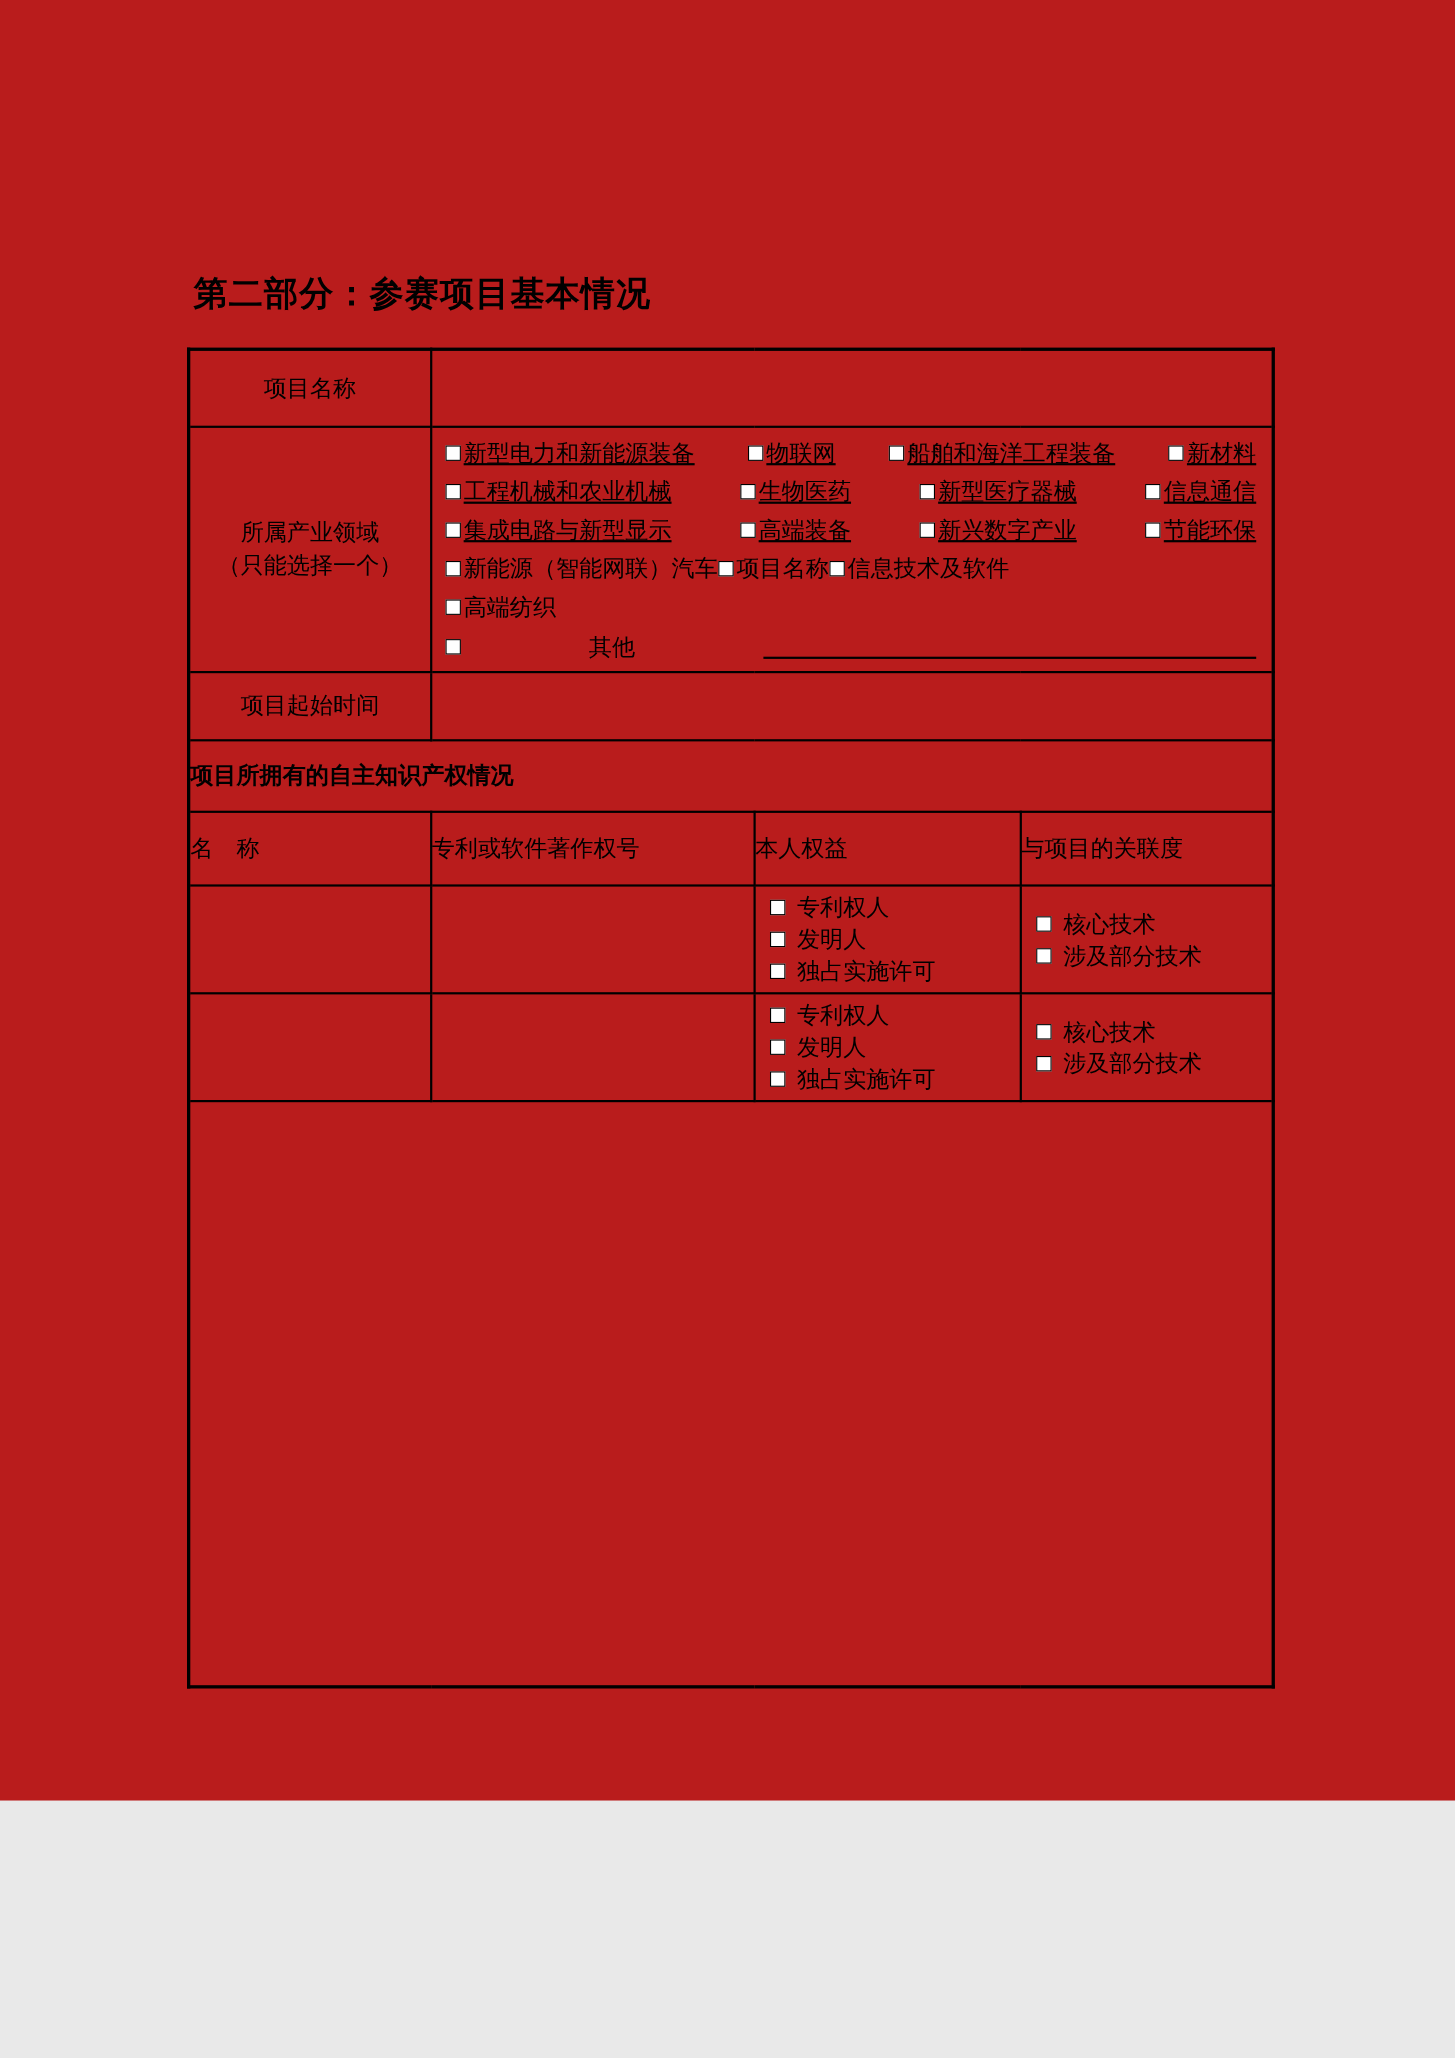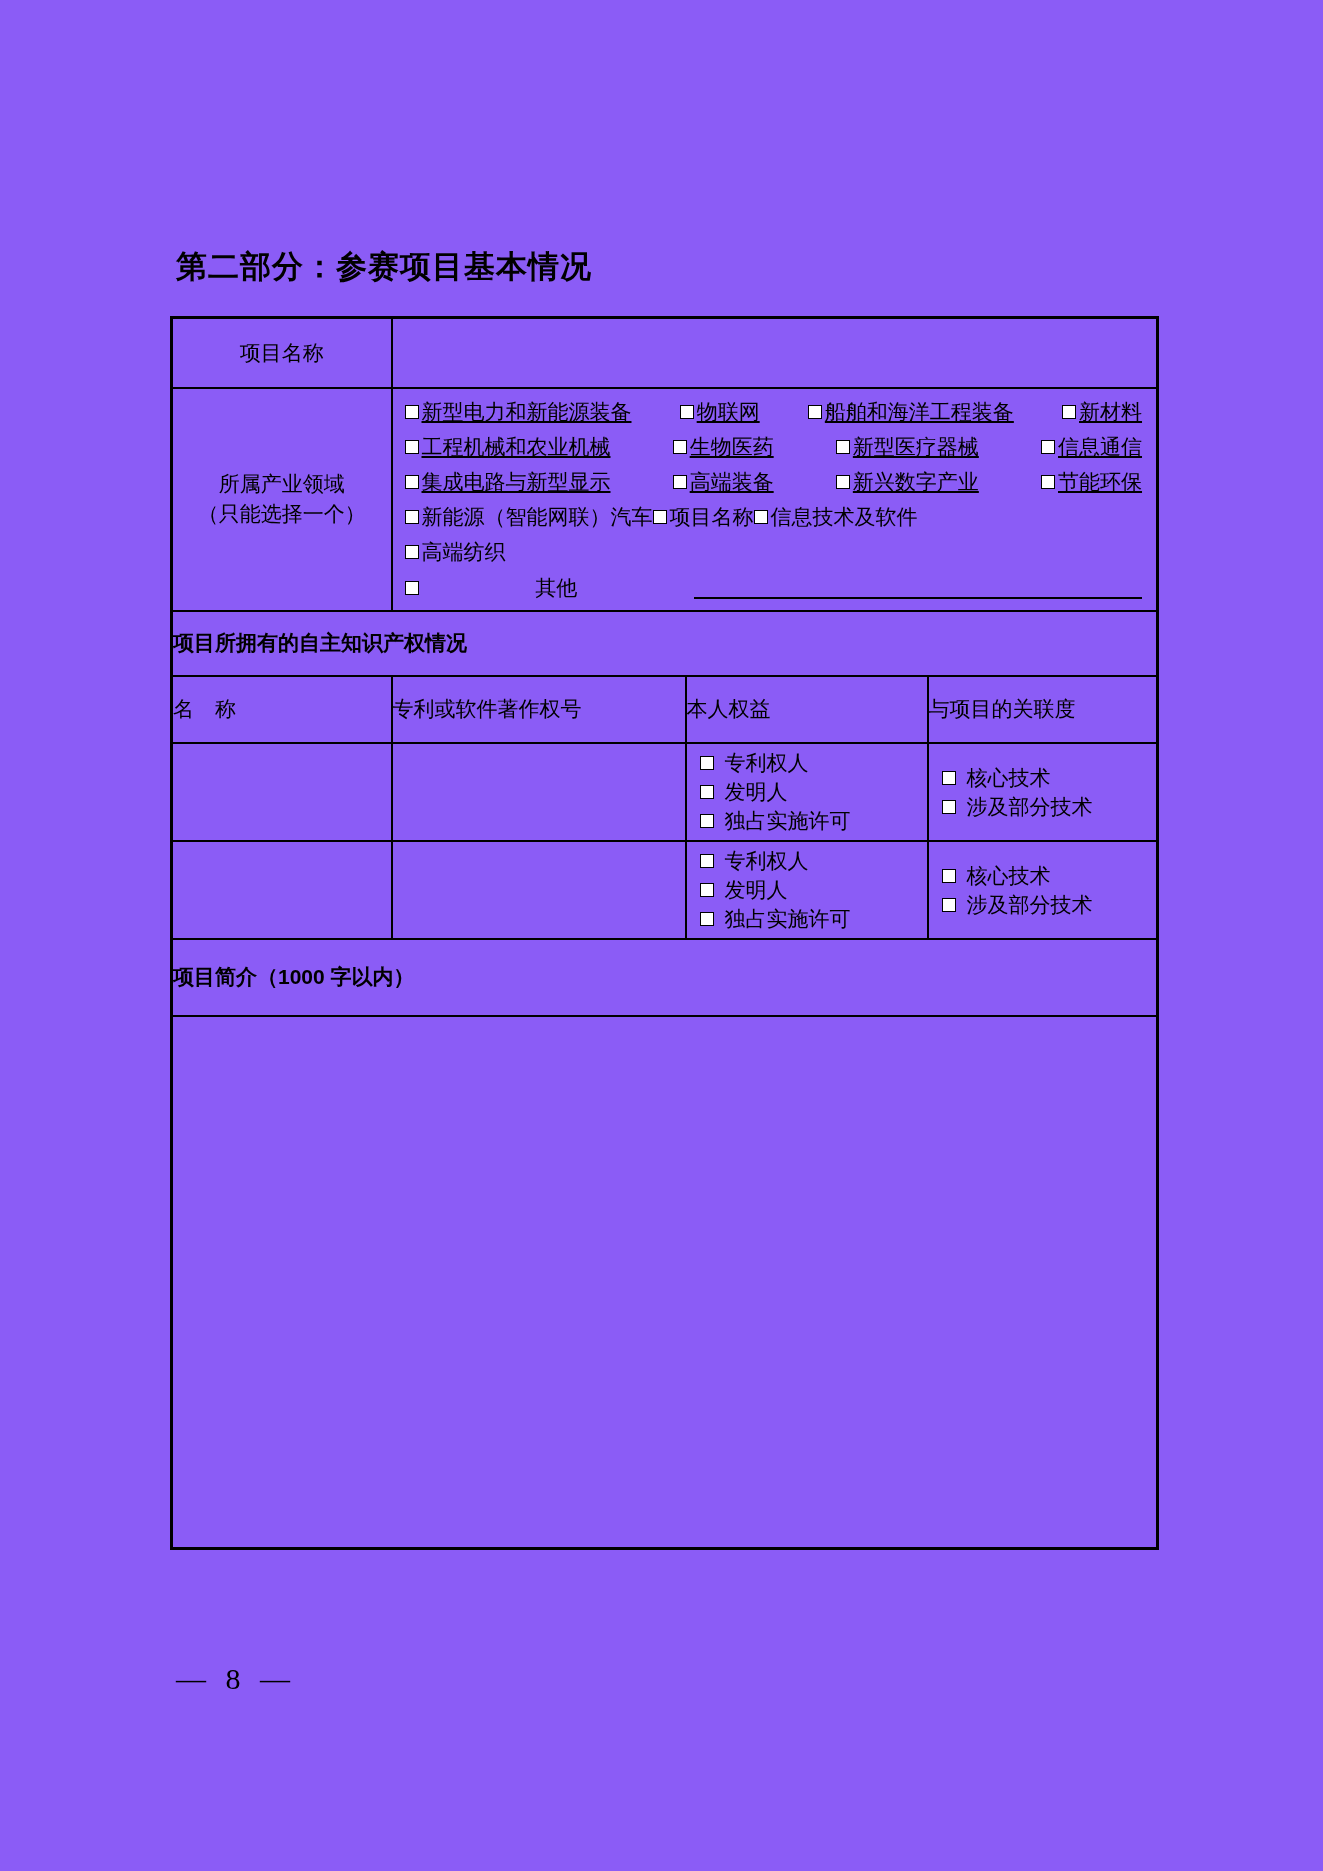--- a/index.html
+++ b/index.html
@@ -1,20 +1,20 @@
 <!DOCTYPE html>
 <html><head>
 <meta charset="utf-8">
 <style>
   * { margin:0; padding:0; box-sizing:border-box; }
   html,body { background:#e9e9e9; }
   .page {
     position:relative;
-    width:1323px; height:1871px;
-    background:#8b5cf6;
+    width:1323px; height:1637px;
+    background:#b91c1c;
     color:#000;
     font-family:"Liberation Serif", serif;
     margin:0 auto;
     overflow:hidden;
   }
   .doc-title {
     position:absolute; left:176px; top:248px;
     font-family:"Liberation Sans", sans-serif;
     font-weight:700;
     font-size:31px;
@@ -187,20 +187,24 @@
               </div>
           <div class="other-line">
             <span class="cb"></span>
             <span class="other-label">其他</span>
             <span class="other-underline"></span>
           </div>
         </div>
       </td>
     </tr>
 
+    <tr style="height:62px">
+      <td class="label-cell">项目起始时间</td>
+      <td colspan="3"></td>
+    </tr>
 
     <tr style="height:65px">
       <td colspan="4" class="section-cell">项目所拥有的自主知识产权情况</td>
     </tr>
 
     <tr style="height:67px">
       <td class="col-header">名　称</td>
       <td class="col-header">专利或软件著作权号</td>
       <td class="col-header">本人权益</td>
       <td class="col-header">与项目的关联度</td>
@@ -285,23 +289,20 @@
               <div class="opt-line">
                 <span class="cb-item">
                   <span class="cb"></span>
                   <span>涉及部分技术</span>
                 </span>
               </div>
             </div>
       </td>
     </tr>
 
-    <tr style="height:77px">
-      <td colspan="4" class="section-cell">项目简介（1000 字以内）</td>
-    </tr>
 
     <tr style="height:533px">
       <td colspan="4"></td>
     </tr>
   </tbody>
     </table>
 
   <div class="page-footer">— 8 —</div>
 
 </div>

